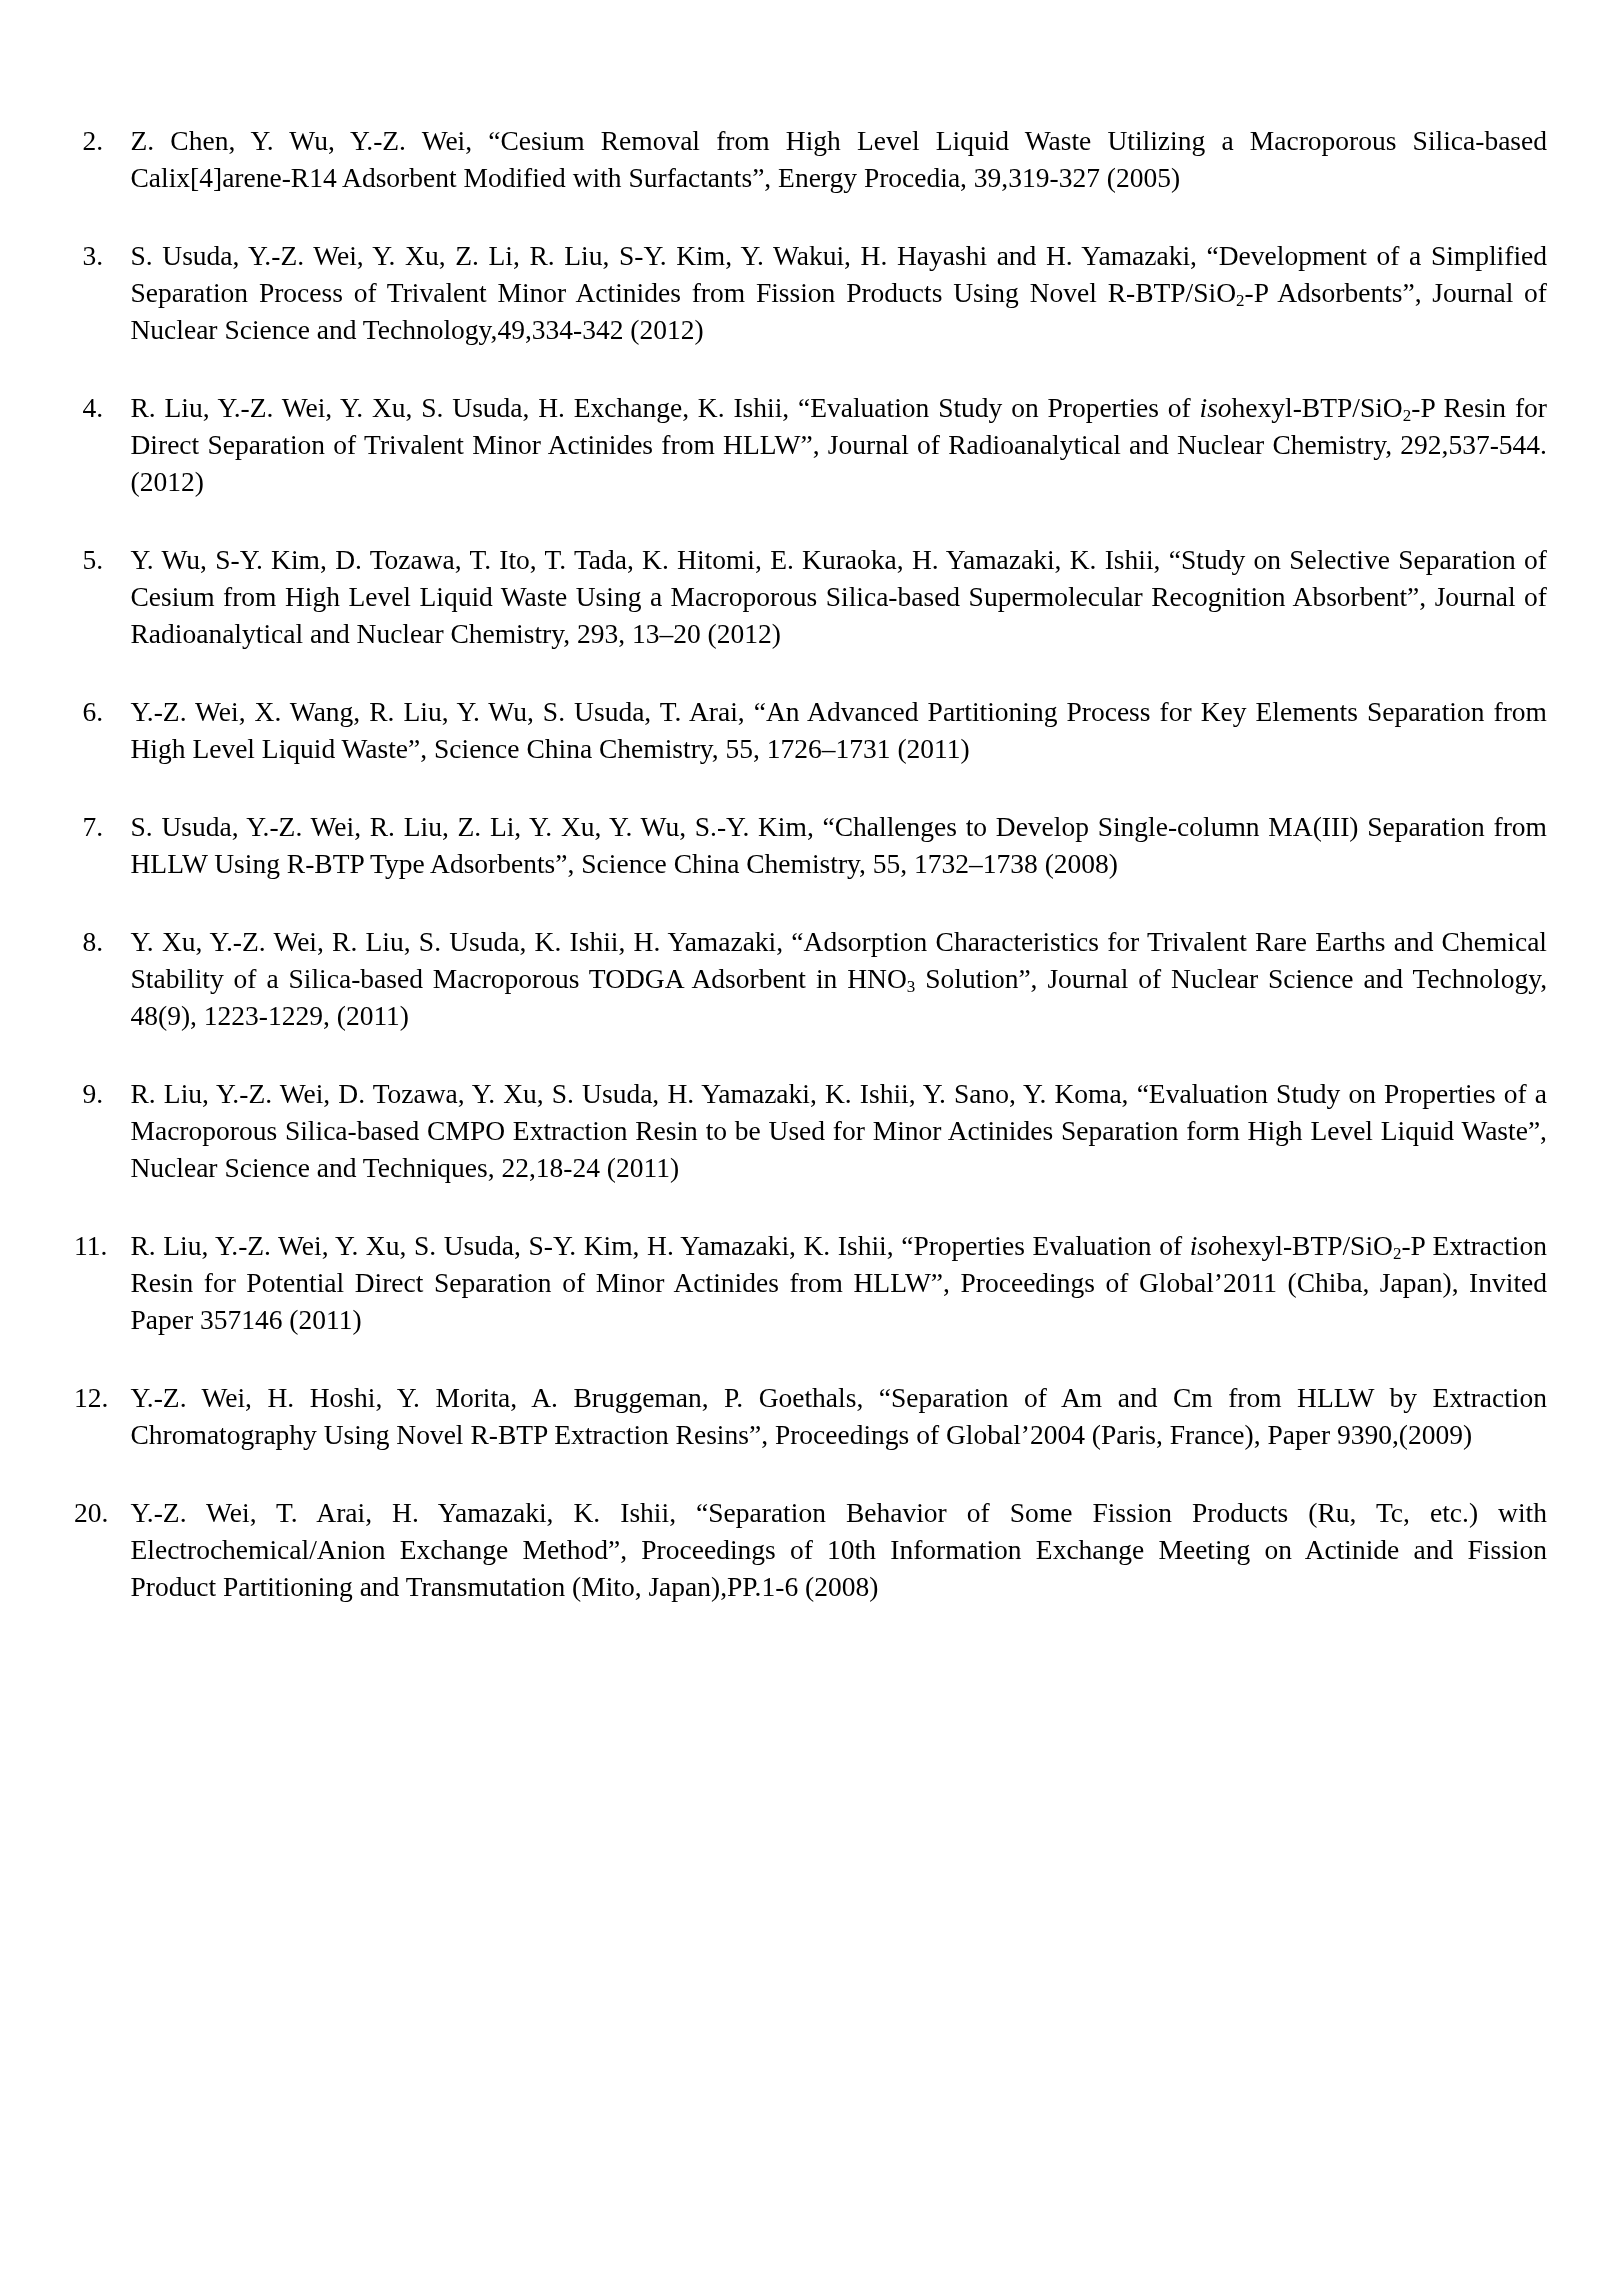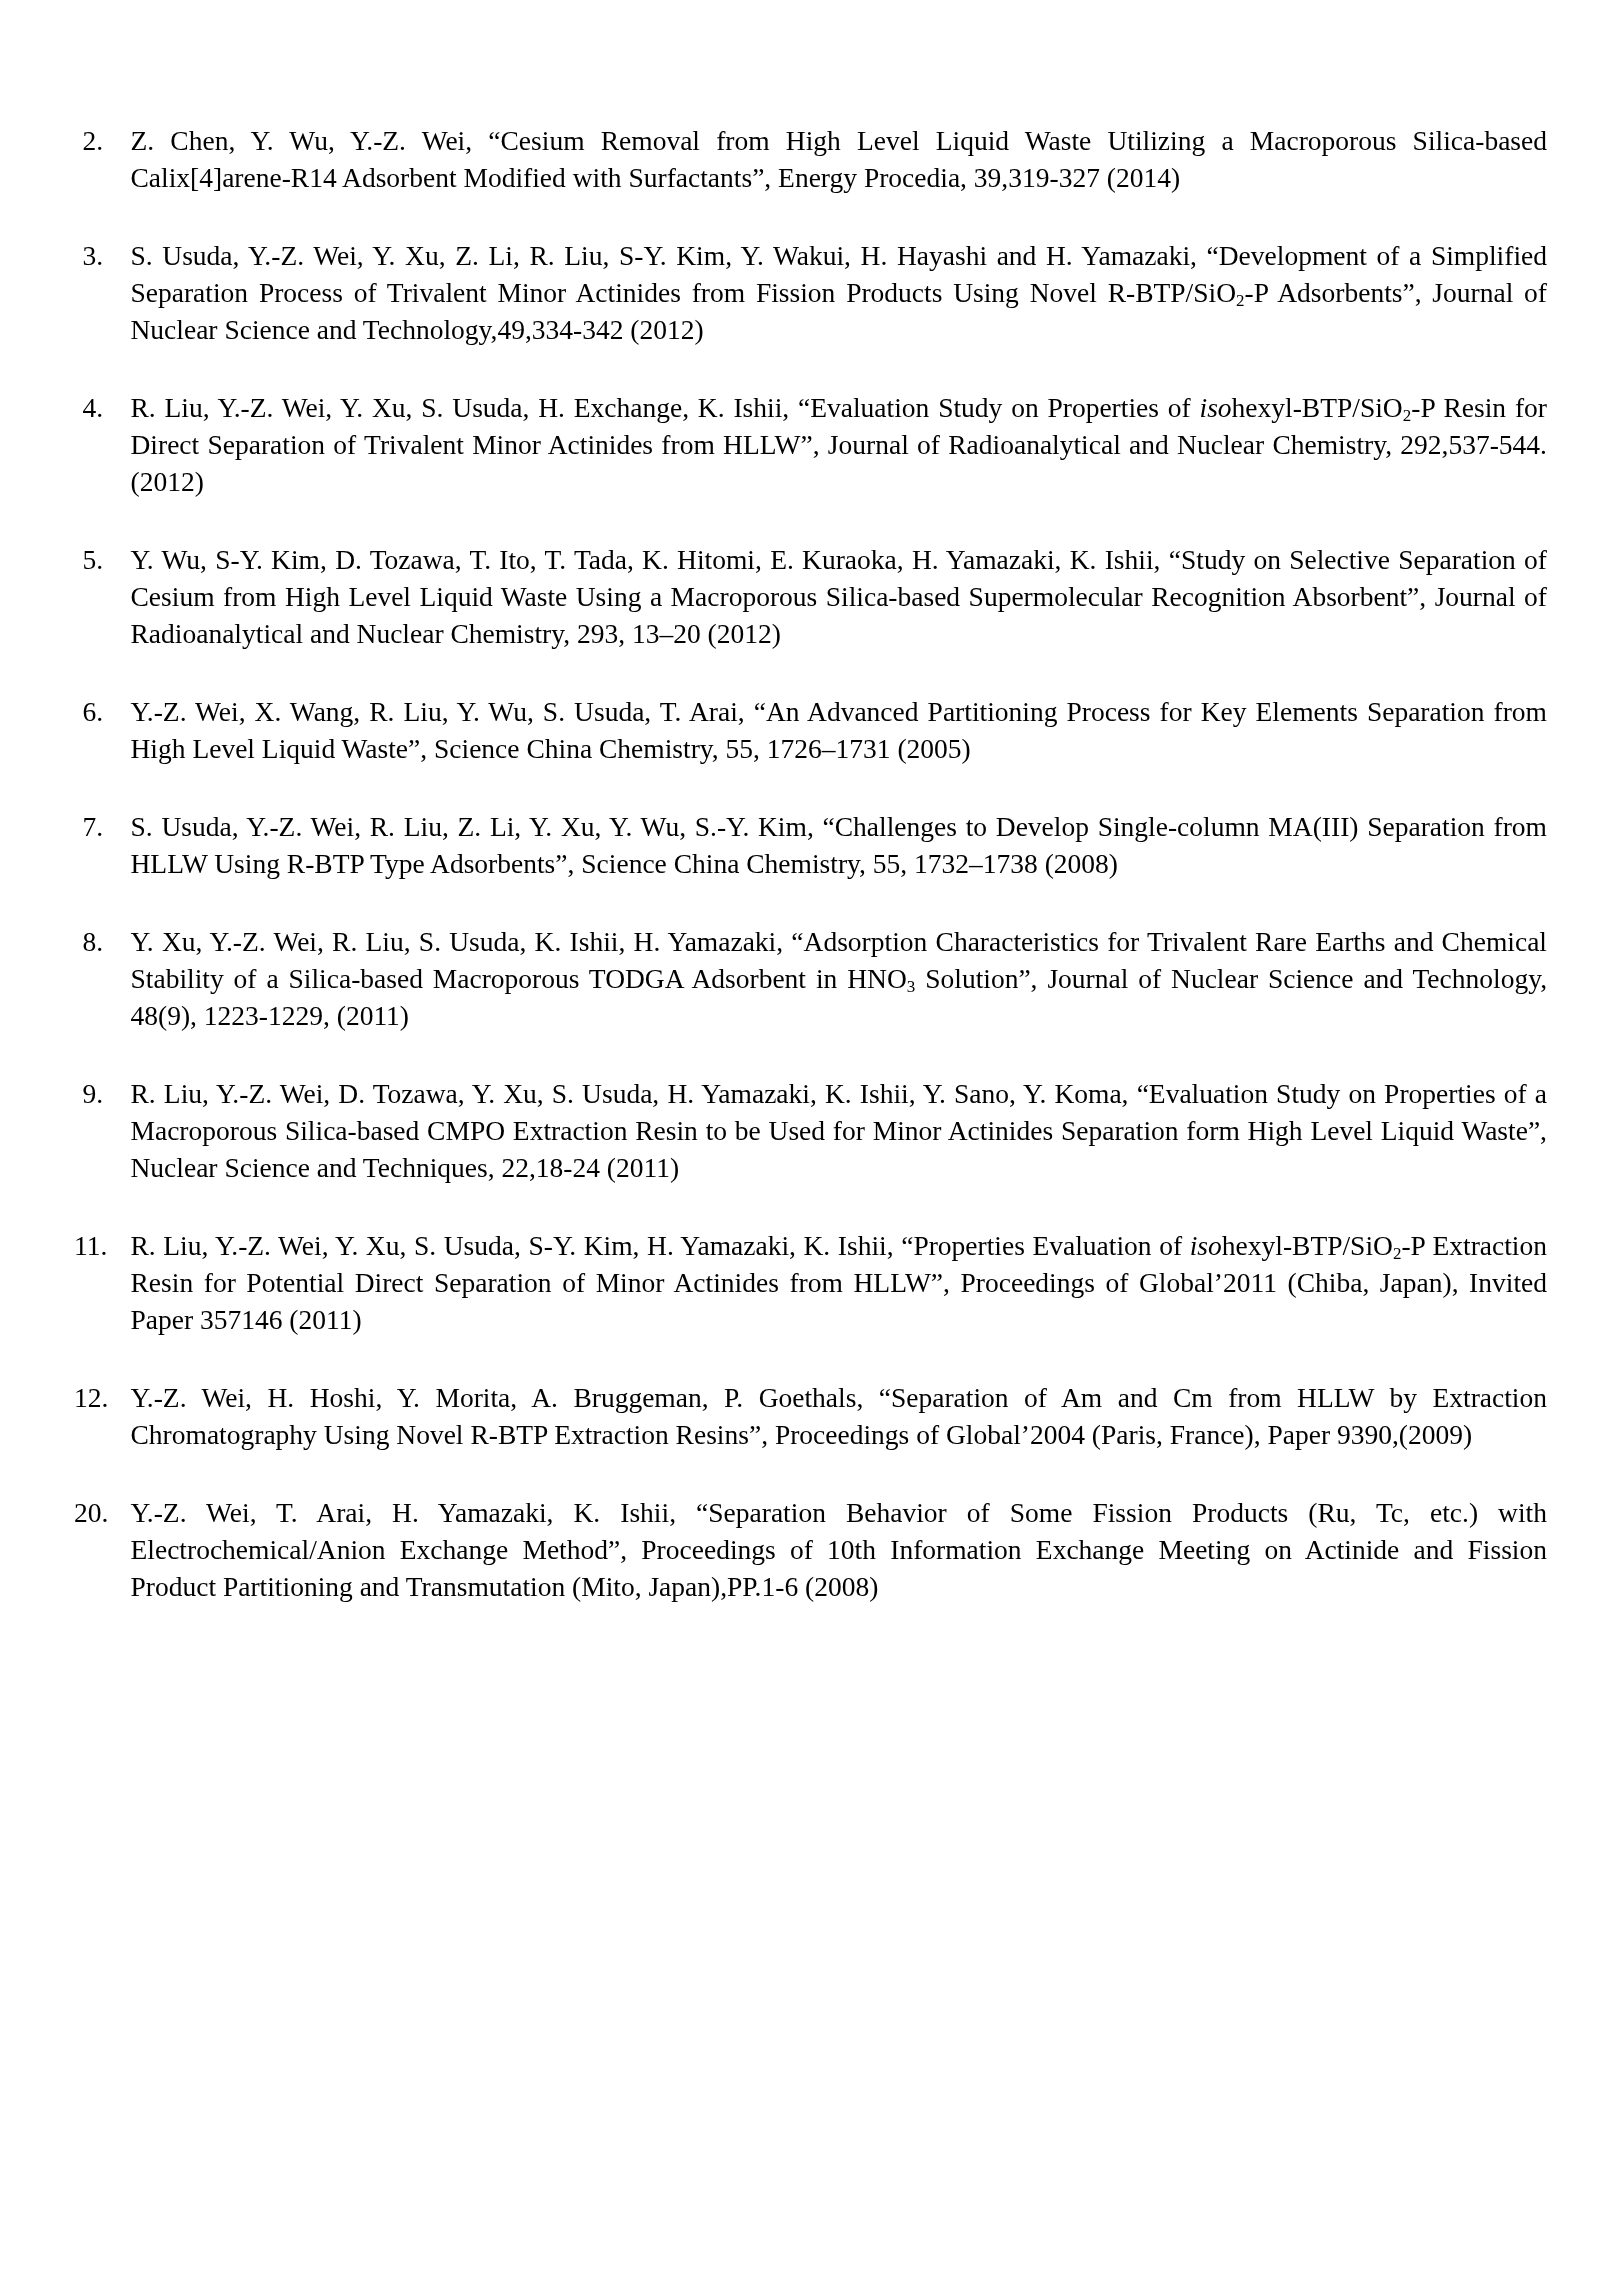--- a/index.html
+++ b/index.html
@@ -49,37 +49,37 @@
     vertical-align: -0.25em;
   }
 </style>
 </head>
 <body>
 
 <div class="page">
   <div class="ref-list" id="ref-list">
       <div class="ref">
         <span class="ref-num">2.</span>
-        <div class="ref-body"><span>Z. Chen, Y. Wu, Y.-Z. Wei, “Cesium Removal from High Level Liquid Waste Utilizing a Macroporous Silica-based Calix[4]arene-R14 Adsorbent Modified with Surfactants”, Energy Procedia, 39,319-327 (2014)</span></div>
+        <div class="ref-body"><span>Z. Chen, Y. Wu, Y.-Z. Wei, “Cesium Removal from High Level Liquid Waste Utilizing a Macroporous Silica-based Calix[4]arene-R14 Adsorbent Modified with Surfactants”, Energy Procedia, 39,319-327 (2005)</span></div>
       </div>
       <div class="ref">
         <span class="ref-num">3.</span>
         <div class="ref-body"><span>S. Usuda, Y.-Z. Wei, Y. Xu, Z. Li, R. Liu, S-Y. Kim, Y. Wakui, H. Hayashi and H. Yamazaki, “Development of a Simplified Separation Process of Trivalent Minor Actinides from Fission Products Using Novel R-BTP/SiO</span><sub>2</sub><span>-P Adsorbents”, Journal of Nuclear Science and Technology,49,334-342 (2012)</span></div>
       </div>
       <div class="ref">
         <span class="ref-num">4.</span>
         <div class="ref-body"><span>R. Liu, Y.-Z. Wei, Y. Xu, S. Usuda, H. Exchange, K. Ishii, “Evaluation Study on Properties of </span><i>iso</i><span>hexyl-BTP/SiO</span><sub>2</sub><span>-P Resin for Direct Separation of Trivalent Minor Actinides from HLLW”, Journal of Radioanalytical and Nuclear Chemistry, 292,537-544. (2012)</span></div>
       </div>
       <div class="ref">
         <span class="ref-num">5.</span>
         <div class="ref-body"><span>Y. Wu, S-Y. Kim, D. Tozawa, T. Ito, T. Tada, K. Hitomi, E. Kuraoka, H. Yamazaki, K. Ishii, “Study on Selective Separation of Cesium from High Level Liquid Waste Using a Macroporous Silica-based Supermolecular Recognition Absorbent”, Journal of Radioanalytical and Nuclear Chemistry, 293, 13–20 (2012)</span></div>
       </div>
       <div class="ref">
         <span class="ref-num">6.</span>
-        <div class="ref-body"><span>Y.-Z. Wei, X. Wang, R. Liu, Y. Wu, S. Usuda, T. Arai, “An Advanced Partitioning Process for Key Elements Separation from High Level Liquid Waste”, Science China Chemistry, 55, 1726–1731 (2005)</span></div>
+        <div class="ref-body"><span>Y.-Z. Wei, X. Wang, R. Liu, Y. Wu, S. Usuda, T. Arai, “An Advanced Partitioning Process for Key Elements Separation from High Level Liquid Waste”, Science China Chemistry, 55, 1726–1731 (2011)</span></div>
       </div>
       <div class="ref">
         <span class="ref-num">7.</span>
         <div class="ref-body"><span>S. Usuda, Y.-Z. Wei, R. Liu, Z. Li, Y. Xu, Y. Wu, S.-Y. Kim, “Challenges to Develop Single-column MA(III) Separation from HLLW Using R-BTP Type Adsorbents”, Science China Chemistry, 55, 1732–1738 (2008)</span></div>
       </div>
       <div class="ref">
         <span class="ref-num">8.</span>
         <div class="ref-body"><span>Y. Xu, Y.-Z. Wei, R. Liu, S. Usuda, K. Ishii, H. Yamazaki, “Adsorption Characteristics for Trivalent Rare Earths and Chemical Stability of a Silica-based Macroporous TODGA Adsorbent in HNO</span><sub>3</sub><span> Solution”, Journal of Nuclear Science and Technology, 48(9), 1223-1229, (2011)</span></div>
       </div>
       <div class="ref">

